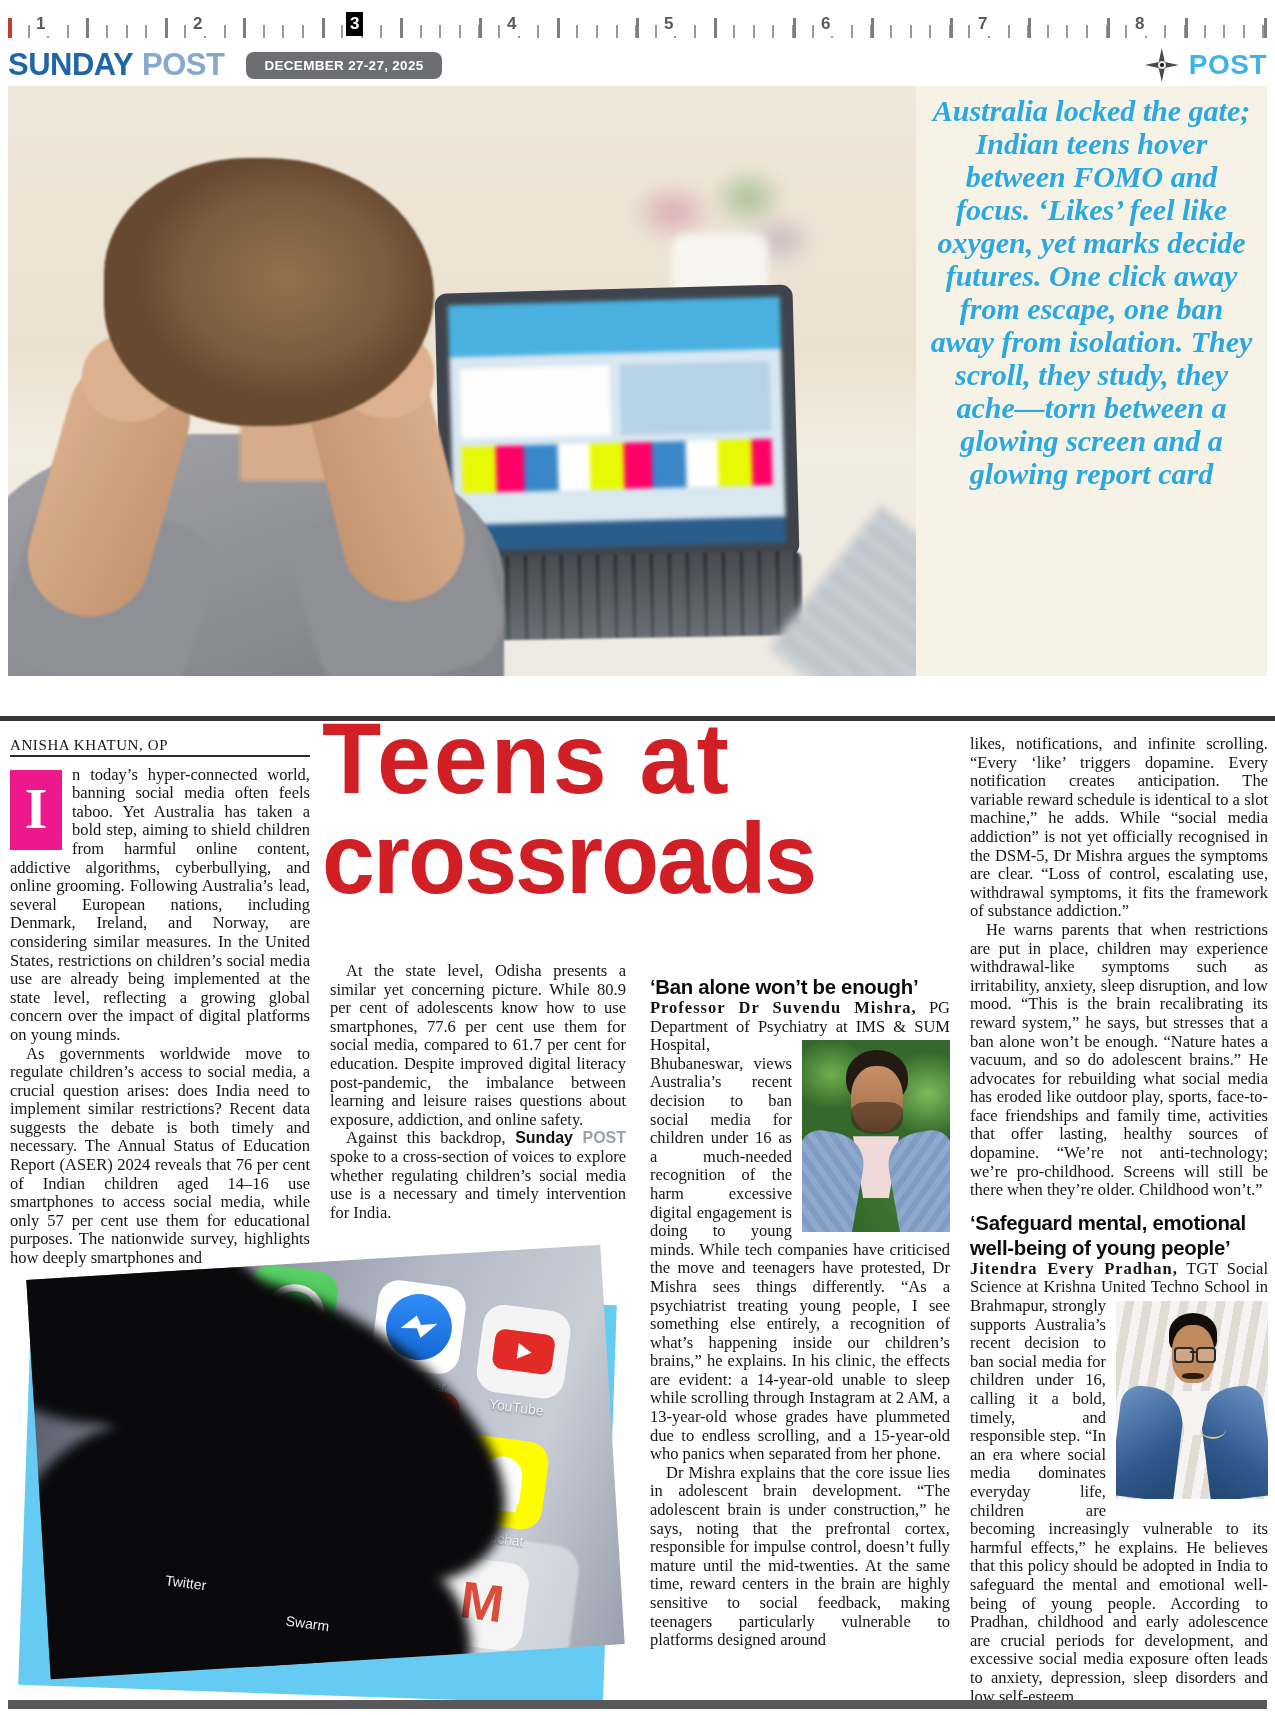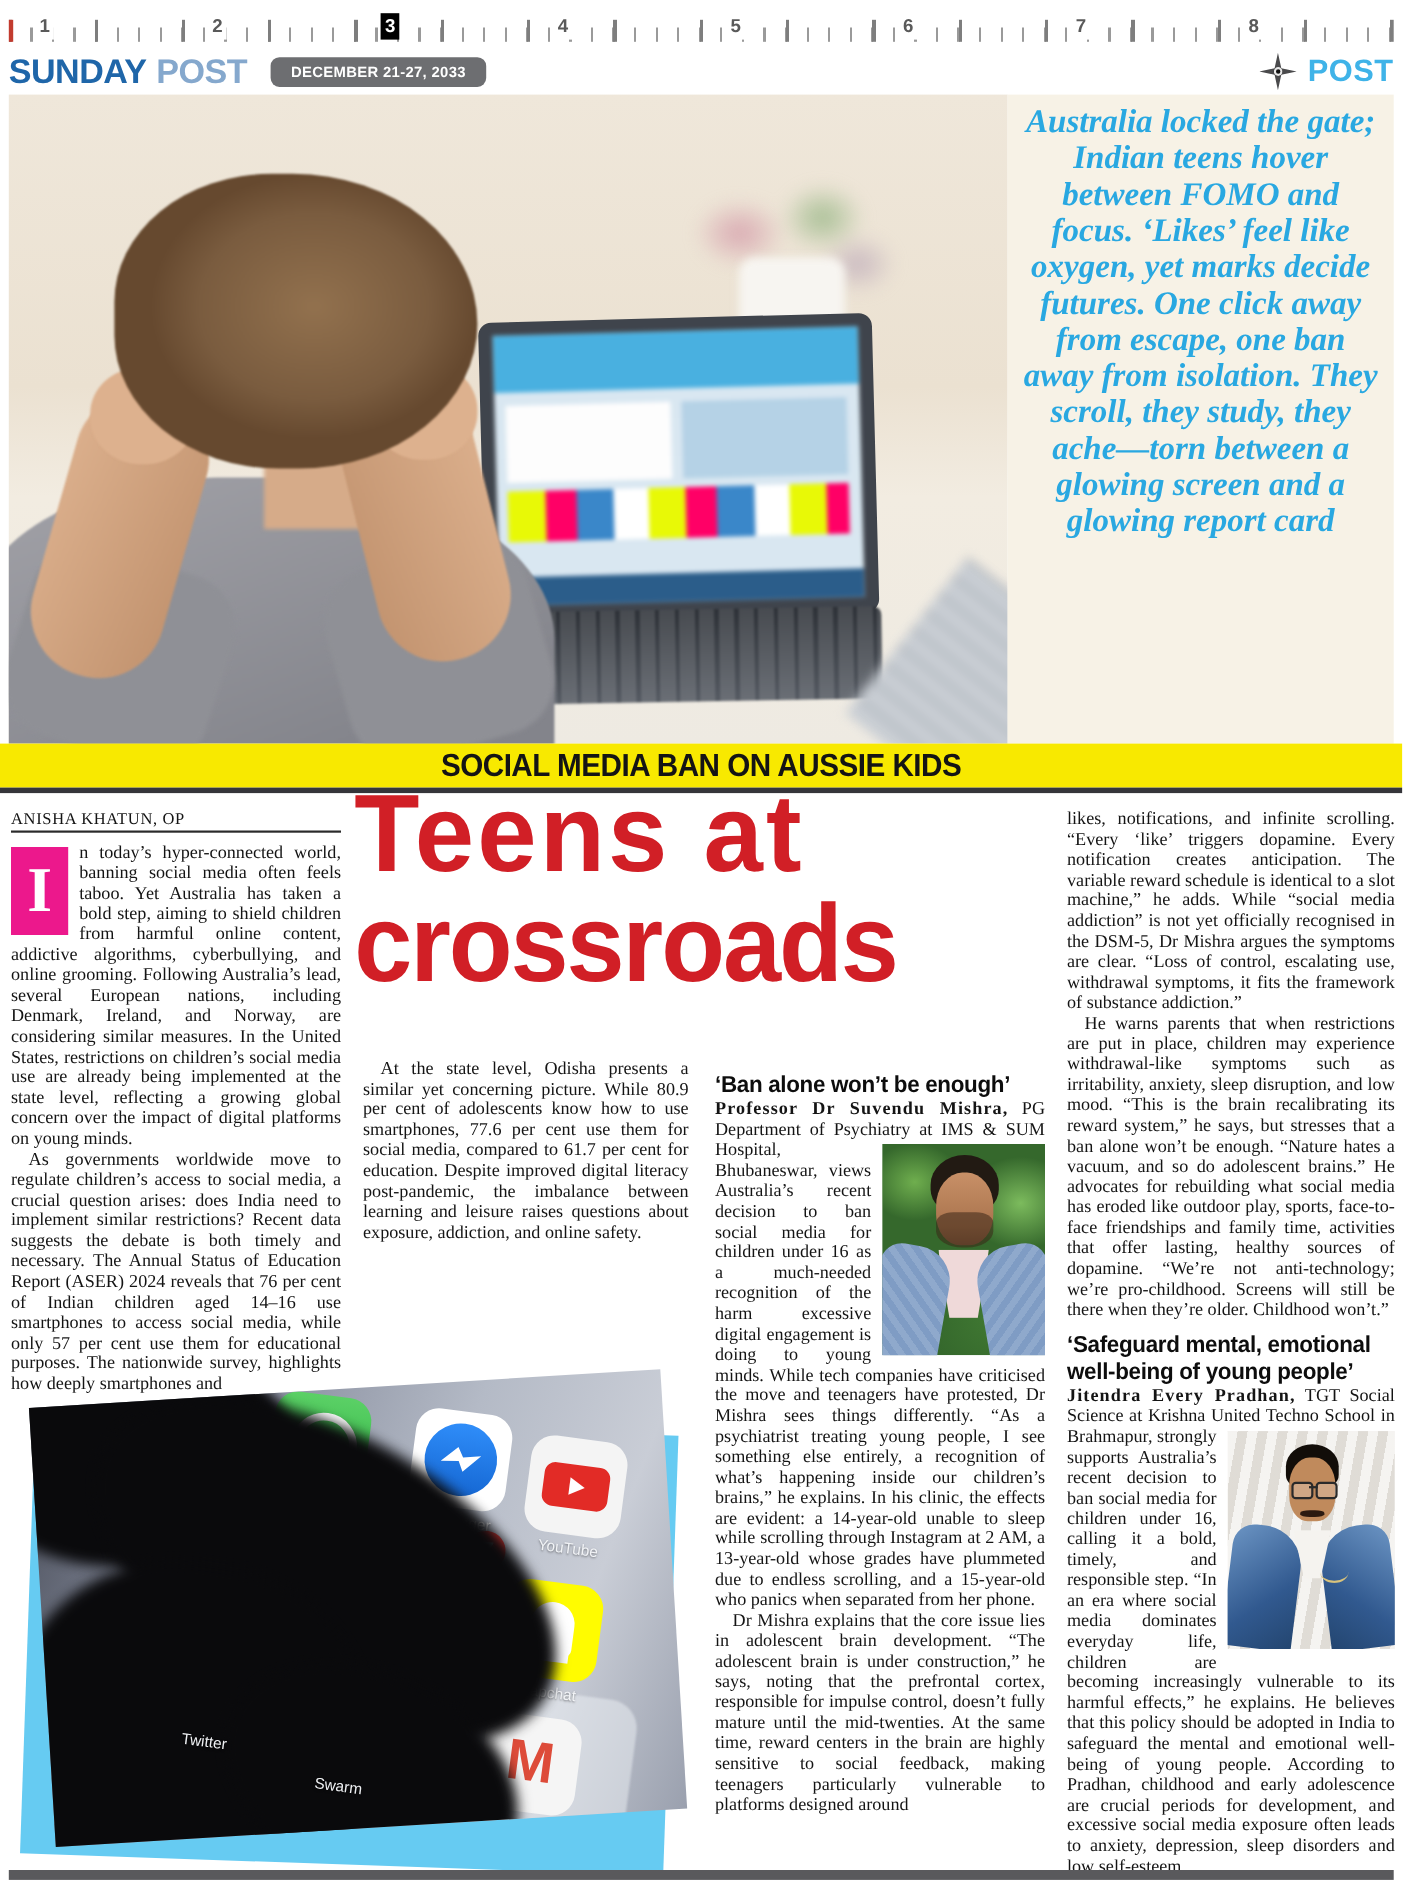--- a/index.html
+++ b/index.html
@@ -210,21 +210,21 @@
     <span class="ruler-num" style="left:495px">4</span>
     <span class="ruler-num" style="left:652px">5</span>
     <span class="ruler-num" style="left:809px">6</span>
     <span class="ruler-num" style="left:966px">7</span>
     <span class="ruler-num" style="left:1123px">8</span>
   </div>
 
   <div class="masthead">
     <span class="brand1">SUNDAY</span>
     <span class="brand2">POST</span>
-    <span class="datebadge">DECEMBER 21-27, 2033</span>
+    <span class="datebadge">DECEMBER 27-27, 2025</span>
     <span class="mast-spacer"></span>
     <span class="compass">
         <span class="star"></span>
         <span class="dot"></span>
       </span>
     <span class="coverlbl">POST</span>
   </div>
 
   <div class="hero-photo">
     <div class="h-flowers"></div>
@@ -248,39 +248,37 @@
     <div class="h-arm-r"></div>
     <div class="h-fist-l"></div>
     <div class="h-fist-r"></div>
     <div class="h-boy-hair"></div>
   </div>
 
   <div class="quote-panel">
     <div class="quote-text">Australia locked the gate; Indian teens hover between FOMO and focus. ‘Likes’ feel like oxygen, yet marks decide futures. One click away from escape, one ban away from isolation. They scroll, they study, they ache—torn between a glowing screen and a glowing report card</div>
   </div>
 
-  <div class="banner">
-    <span class="banner-text">SOCIAL MEDIA BAN ON AUSSIE KIDS</span>
-  </div>
   <div class="banner-rule"></div>
 
   <div class="headline">
     <div class="hl1">Teens at</div>
     <div class="hl2">crossroads</div>
   </div>
 
   <div class="col" style="left:10px;top:736px;width:300px;">
     <p class="byline">ANISHA KHATUN, OP</p>
     <hr class="byline-rule">
     <p><span class="dropcap">I</span><span>n today’s hyper-connected world, banning social media often feels taboo. Yet Australia has taken a bold step, aiming to shield children from harmful online content, addictive algorithms, cyberbullying, and online grooming. Following Australia’s lead, several European nations, including Denmark, Ireland, and Norway, are considering similar measures. In the United States, restrictions on children’s social media use are already being implemented at the state level, reflecting a growing global concern over the impact of digital platforms on young minds.</span></p>
     <p class="ind">As governments worldwide move to regulate children’s access to social media, a crucial question arises: does India need to implement similar restrictions? Recent data suggests the debate is both timely and necessary. The Annual Status of Education Report (ASER) 2024 reveals that 76 per cent of Indian children aged 14–16 use smartphones to access social media, while only 57 per cent use them for educational purposes. The nationwide survey, highlights how deeply smartphones and</p>
   </div>
 
   <div class="col" style="left:330px;top:962px;width:296px;">
     <p class="ind">At the state level, Odisha presents a similar yet concerning picture. While 80.9 per cent of adolescents know how to use smartphones, 77.6 per cent use them for social media, compared to 61.7 per cent for education. Despite improved digital literacy post-pandemic, the imbalance between learning and leisure raises questions about exposure, addiction, and online safety.</p>
+    <p class="ind"><span>Against this backdrop, </span><span class="brand-inline1">Sunday</span>&nbsp;<span class="brand-inline2">POST</span><span> spoke to a cross-section of voices to explore whether regulating children’s social media use is a necessary and timely intervention for India.</span></p>
   </div>
 
   <div class="col" style="left:650px;top:974px;width:300px;">
     <p class="subhead">‘Ban alone won’t be enough’</p>
     <p><span class="lead-bold">Professor Dr Suvendu Mishra,</span><span> PG Department of Psychiatry at IMS &amp;</span><span class="pfloat mishra">
           <span class="art mishra-bg"></span>
           <span class="art mishra-hair"></span>
           <span class="art mishra-face"></span>
           <span class="art mishra-beard"></span>
           <span class="art mishra-shirt"></span>

